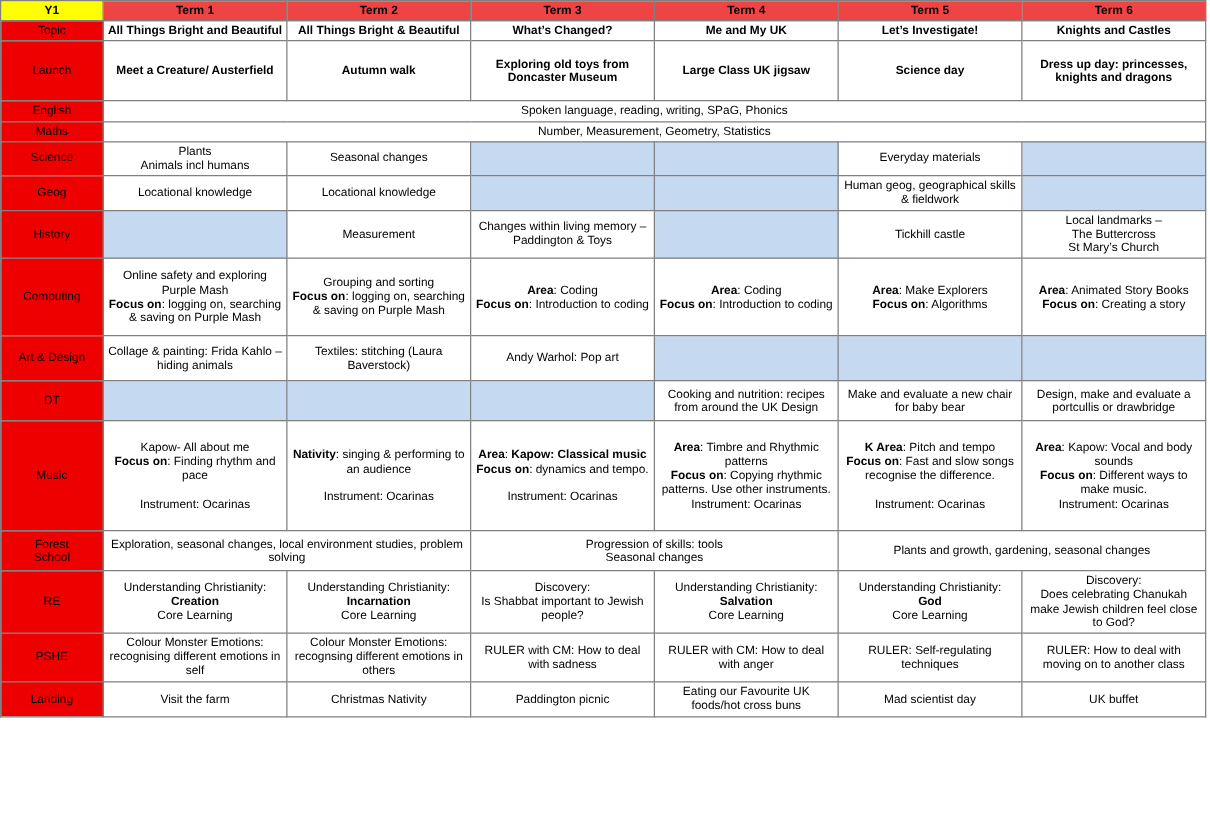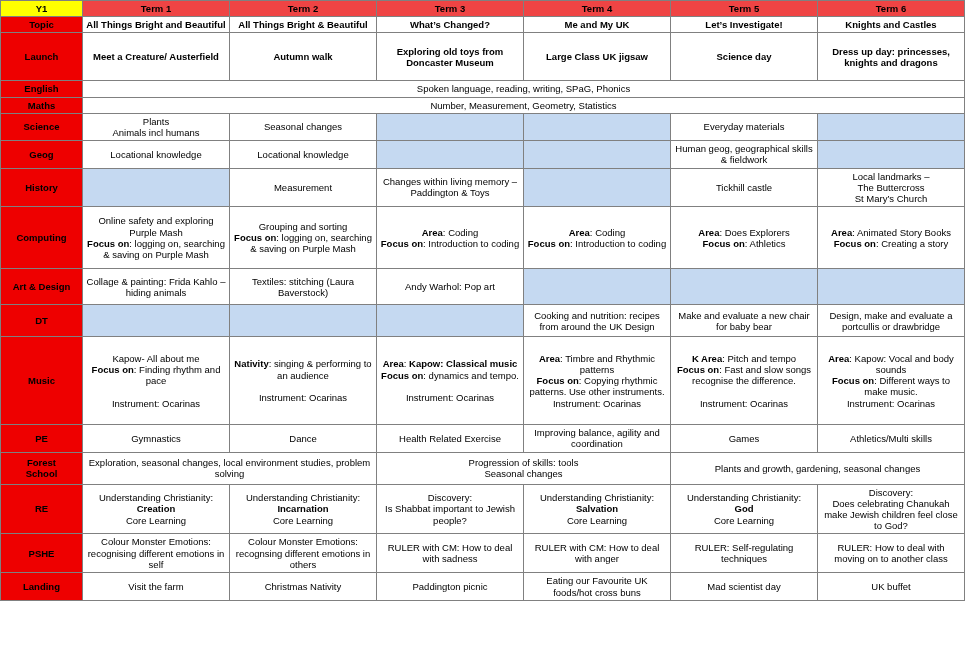--- a/index.html
+++ b/index.html
@@ -40,21 +40,21 @@
   .hdr-term {
     background: #ef4444;
     color: #c00000;
     font-weight: bold;
     font-size: 12.5px;
   }
   
   .rowlabel {
     background: #ee0000;
     color: #ffffff;
-    font-weight: bold;
+    font-weight: normal;
     font-size: 11.5px;
     text-align: left;
     padding-left: 6px;
   }
   
   .shade { background: #c5d9f1; }
   
   .topic-cell { font-weight: bold; font-size: 11px; }
   .topic-red { color: #ff0000; margin-left: 18px; }
   .topic-orange { color: #c07000; }
@@ -169,22 +169,22 @@
       </td>
       <td>
         <b class="lbl">Area</b><span>: </span><span>Coding</span><br>
         <b class="lbl">Focus on</b><span>: </span><span>Introduction to coding</span>
       </td>
       <td>
         <b class="lbl">Area</b><span>: </span><span>Coding</span><br>
         <b class="lbl">Focus on</b><span>: </span><span>Introduction to coding</span>
       </td>
       <td>
-        <b class="lbl">Area</b><span>: </span><span>Does Explorers</span><br>
-        <b class="lbl">Focus on</b><span>: </span><span>Athletics</span>
+        <b class="lbl">Area</b><span>: </span><span>Make Explorers</span><br>
+        <b class="lbl">Focus on</b><span>: </span><span>Algorithms</span>
       </td>
       <td>
         <b class="lbl">Area</b><span>: </span><span>Animated Story Books</span><br>
         <b class="lbl">Focus on</b><span>: </span><span>Creating a story</span>
       </td>
     </tr>
 
     <tr style="height:36px">
       <td class="rowlabel">Art &amp; Design</td>
       <td>Collage &amp; painting: Frida Kahlo – hiding animals</td>
@@ -231,29 +231,20 @@
         <b class="lbl">Focus on</b><span>: </span><span>Fast and slow songs recognise the difference.</span><br><br>
         <span>Instrument: Ocarinas</span>
       </td>
       <td class="music-cell">
         <b class="lbl">Area</b><span>: </span><span>Kapow: Vocal and body sounds</span><br>
         <b class="lbl">Focus on</b><span>: </span><span>Different ways to make music.</span><br>
         <span>Instrument: Ocarinas</span>
       </td>
     </tr>
 
-    <tr style="height:26px">
-      <td class="rowlabel">PE</td>
-      <td>Gymnastics</td>
-      <td>Dance</td>
-      <td>Health Related Exercise</td>
-      <td>Improving balance, agility and coordination</td>
-      <td>Games</td>
-      <td>Athletics/Multi skills</td>
-    </tr>
 
     <tr style="height:32px">
       <td class="rowlabel">Forest<br>School</td>
       <td colspan="2">Exploration, seasonal changes, local environment studies, problem solving</td>
       <td colspan="2">
         <span>Progression of skills: tools</span><br>
         <span>Seasonal changes</span>
       </td>
       <td colspan="2">Plants and growth, gardening, seasonal changes</td>
     </tr>

